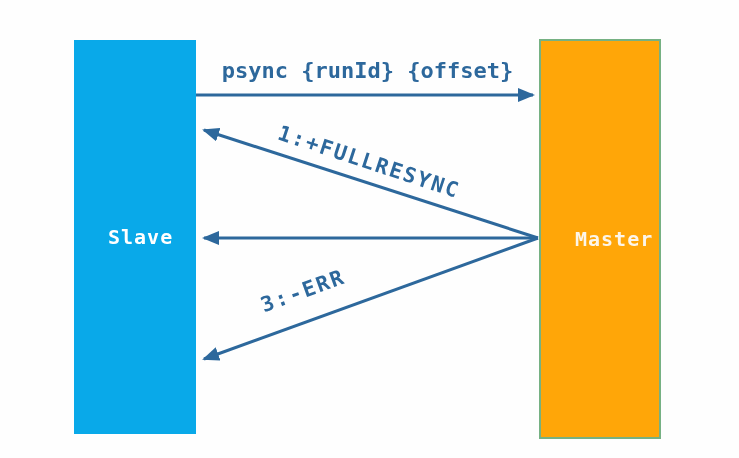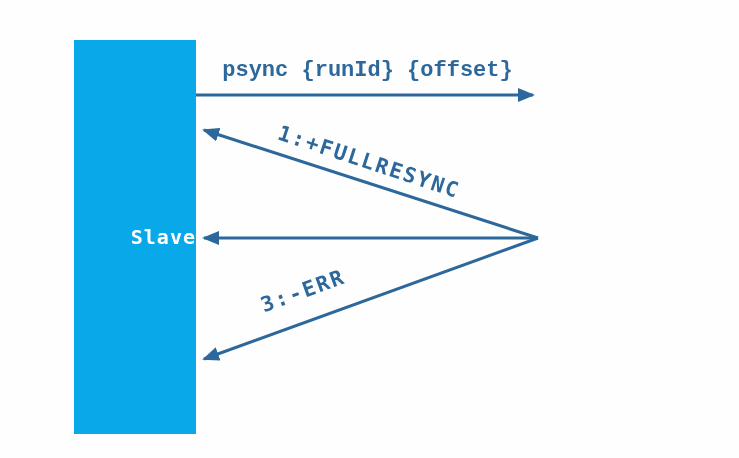--- a/index.html
+++ b/index.html
@@ -12,21 +12,21 @@
     width: 739px;
     height: 458px;
     background: #fefefe;
     overflow: hidden;
     font-family: "DejaVu Sans Mono", "Liberation Mono", monospace;
   }
   .node {
     position: absolute;
     display: flex;
     align-items: center;
-    justify-content: flex-end;
+    justify-content: flex-start;
     box-sizing: border-box;
     padding-left: 34px;
   }
   .node-label {
     font-size: 20px;
     letter-spacing: 1px;
     font-weight: bold;
   }
   #slave-node {
     left: 74px;
@@ -57,21 +57,20 @@
     font-weight: bold;
     white-space: nowrap;
   }
   #psync-label {
     left: 196px;
     top: 58px;
     width: 343px;
     text-align: center;
     font-size: 22px;
     letter-spacing: 0px;
-    font-family: Liberation Mono, monospace;
   }
   #fullresync-label {
     left: 369px;
     top: 162px;
     font-size: 21px;
     letter-spacing: 2px;
     transform: translate(-50%, -50%) rotate(18.2deg);
   }
   #continue-label {
     left: 310px;
@@ -90,20 +89,23 @@
 </style>
 </head>
 <body>
 
 <div class="canvas">
 
   <div class="node" id="slave-node">
     <span class="node-label">Slave</span>
   </div>
 
+  <div class="node" id="master-node">
+    <span class="node-label">Master</span>
+  </div>
 
   <svg class="arrow-layer" width="739" height="458" viewBox="0 0 739 458">
     <defs>
       <marker id="arrowhead" markerUnits="userSpaceOnUse" markerWidth="18" markerHeight="14" refX="15" refY="7" orient="auto">
         <path d="M0,0 L17,7 L0,14 Z" fill="#2d689c"></path>
       </marker>
     </defs>
     <line x1="196" y1="95" x2="533" y2="95" stroke="#2d689c" stroke-width="3" marker-end="url(#arrowhead)"></line>
     <line x1="538" y1="238" x2="204" y2="130" stroke="#2d689c" stroke-width="3" marker-end="url(#arrowhead)"></line>
     <line x1="538" y1="238" x2="204" y2="238" stroke="#2d689c" stroke-width="3" marker-end="url(#arrowhead)"></line>

